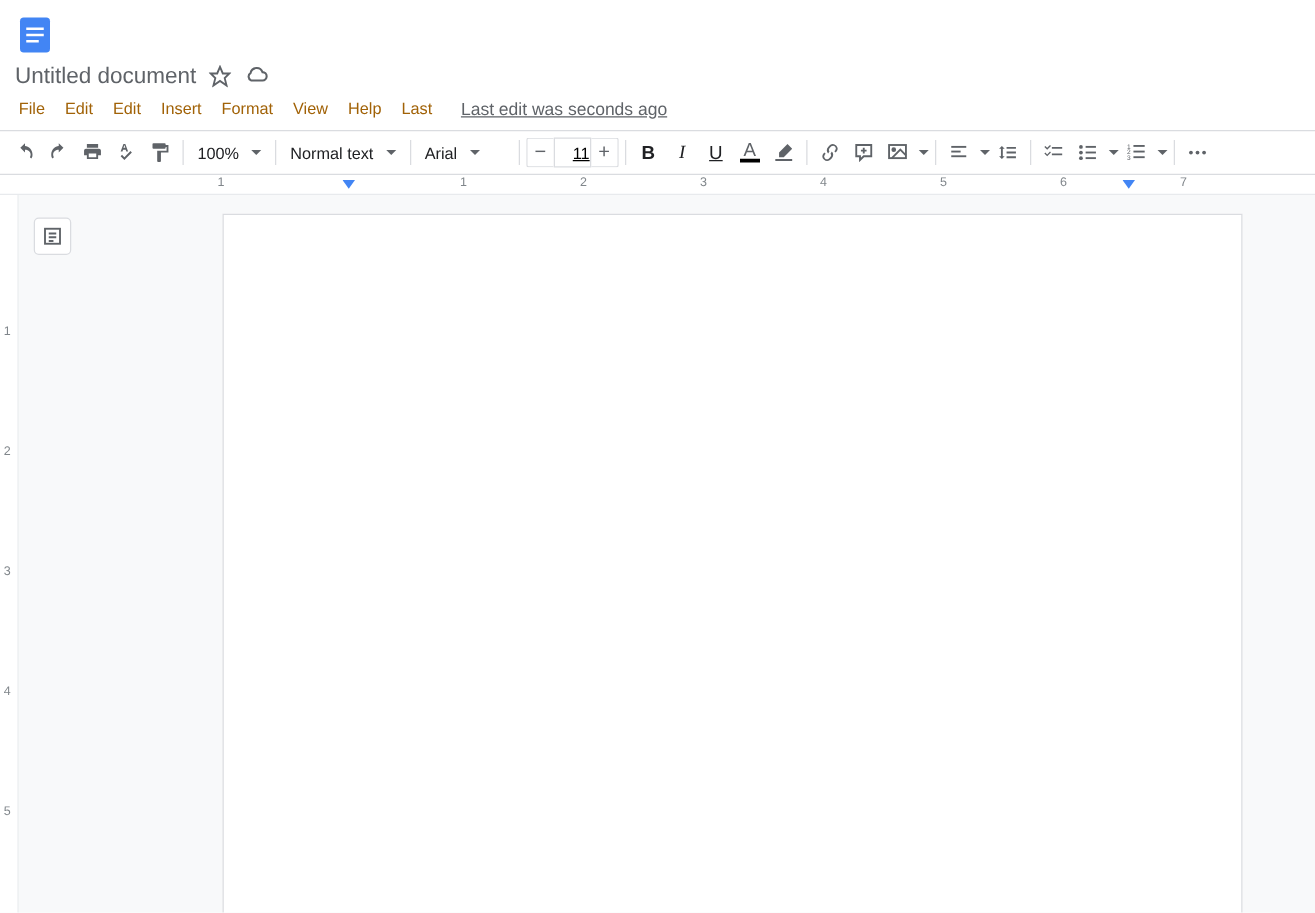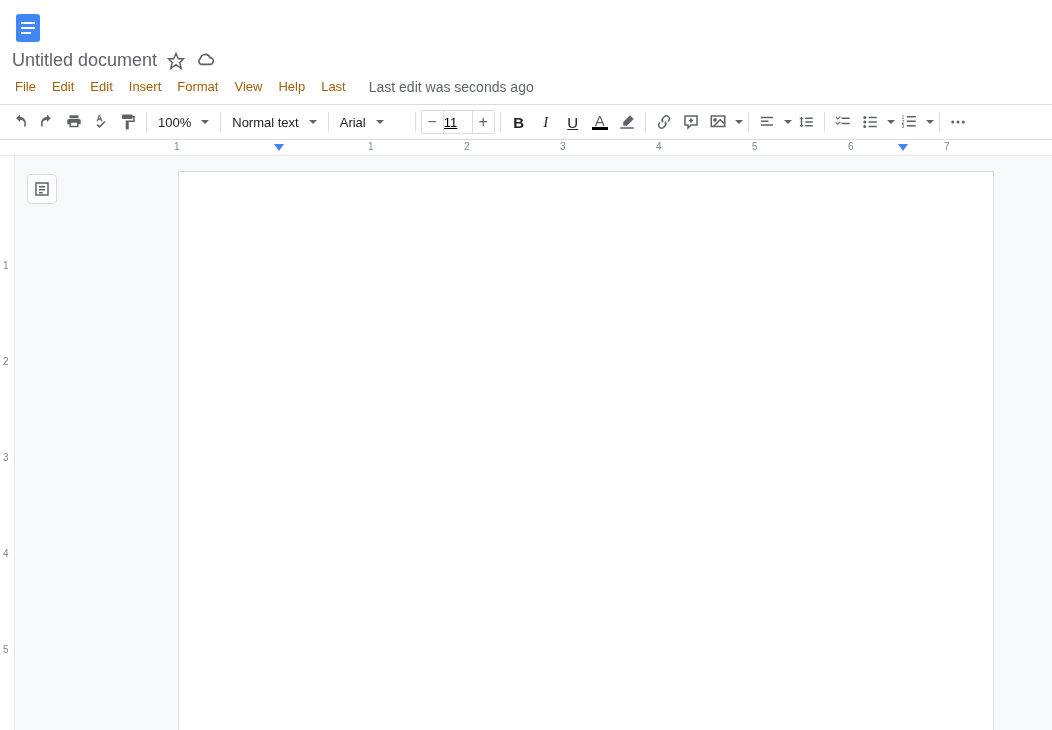--- a/index.html
+++ b/index.html
@@ -8,35 +8,35 @@
 
 .header { display: flex; align-items: flex-start; padding: 8px 8px 0 8px; flex-direction: column; }
 .logo { width: 40px; height: 40px; display: flex; align-items: center; justify-content: center; margin-right: 4px; }
 .logo svg { width: 36px; height: 36px; }
 .title-area { display: flex; flex-direction: column; }
 .title-row { display: flex; align-items: center; gap: 10px; padding: 2px 0 2px 4px; }
 .doc-title { font-size: 18px; color: #5f6368; }
 .title-icon { color: #5f6368; display: inline-flex; align-items: center; cursor: pointer; }
 .menu-bar { display: flex; gap: 2px; padding: 2px 0; align-items: center; }
 .menu-item { padding: 4px 7px; font-size: 13px; color: #a16207; cursor: pointer; border-radius: 4px; }
-.last-edit { margin-left: 14px; font-size: 14px; color: #5f6368; cursor: pointer; }
+.last-edit { margin-left: 14px; font-size: 14px; color: #5f6368; text-decoration: underline; cursor: pointer; }
 
 
 .toolbar { display: flex; align-items: center; padding: 4px 8px 4px 7px; border-top: 1px solid #dadce0; border-bottom: 1px solid #dadce0; gap: 1px; margin-top: 4px; }
 .tb-btn { width: 26px; height: 26px; display: inline-flex; align-items: center; justify-content: center; color: #5f6368; cursor: pointer; border-radius: 4px; position: relative; }
 .tb-sep { width: 1px; height: 20px; background: #dadce0; margin: 0 4px; }
 .tb-dd { display: inline-flex; align-items: center; padding: 0 6px; height: 26px; font-size: 13px; color: #202124; cursor: pointer; border-radius: 4px; gap: 6px; }
 .tb-dd-wide { min-width: 80px; justify-content: center; }
 .tb-dd-wider { min-width: 76px; }
 .caret { border-left: 4px solid transparent; border-right: 4px solid transparent; border-top: 4px solid #5f6368; margin-left: 4px; }
 .font-size-box { display: flex; align-items: center; }
 .fs-btn { width: 22px; height: 24px; display: inline-flex; align-items: center; justify-content: center; border: 1px solid #dadce0; color: #5f6368; cursor: pointer; font-size: 16px; }
 .fs-btn.minus { border-right: none; border-radius: 2px 0 0 2px; }
 .fs-btn.plus { border-left: none; border-radius: 0 2px 2px 0; }
-.fs-input { width: 30px; height: 24px; border: 1px solid #dadce0; text-align: left; font-size: 13px; outline: none; text-decoration: underline; }
+.fs-input { width: 30px; height: 24px; border: 1px solid #dadce0; text-align: right; font-size: 13px; outline: none; text-decoration: underline; }
 .text-color-btn { flex-direction: column; }
 .text-color-btn .letter { font-size: 15px; font-weight: 500; line-height: 12px; }
 .text-color-btn .bar { width: 16px; height: 3px; background: #000; }
 .split { display: inline-flex; align-items: center; }
 .split .caret-box { width: 12px; height: 26px; display: inline-flex; align-items: center; justify-content: center; cursor: pointer; border-radius: 0 4px 4px 0; }
 
 
 .ruler-h { height: 16px; background: #fff; border-bottom: 1px solid #e8eaed; position: relative; font-size: 10px; color: #80868b; }
 .ruler-h .page-ruler { position: absolute; left: 178px; width: 816px; height: 100%; }
 .ruler-h .tick-label { position: absolute; top: 1px; }

